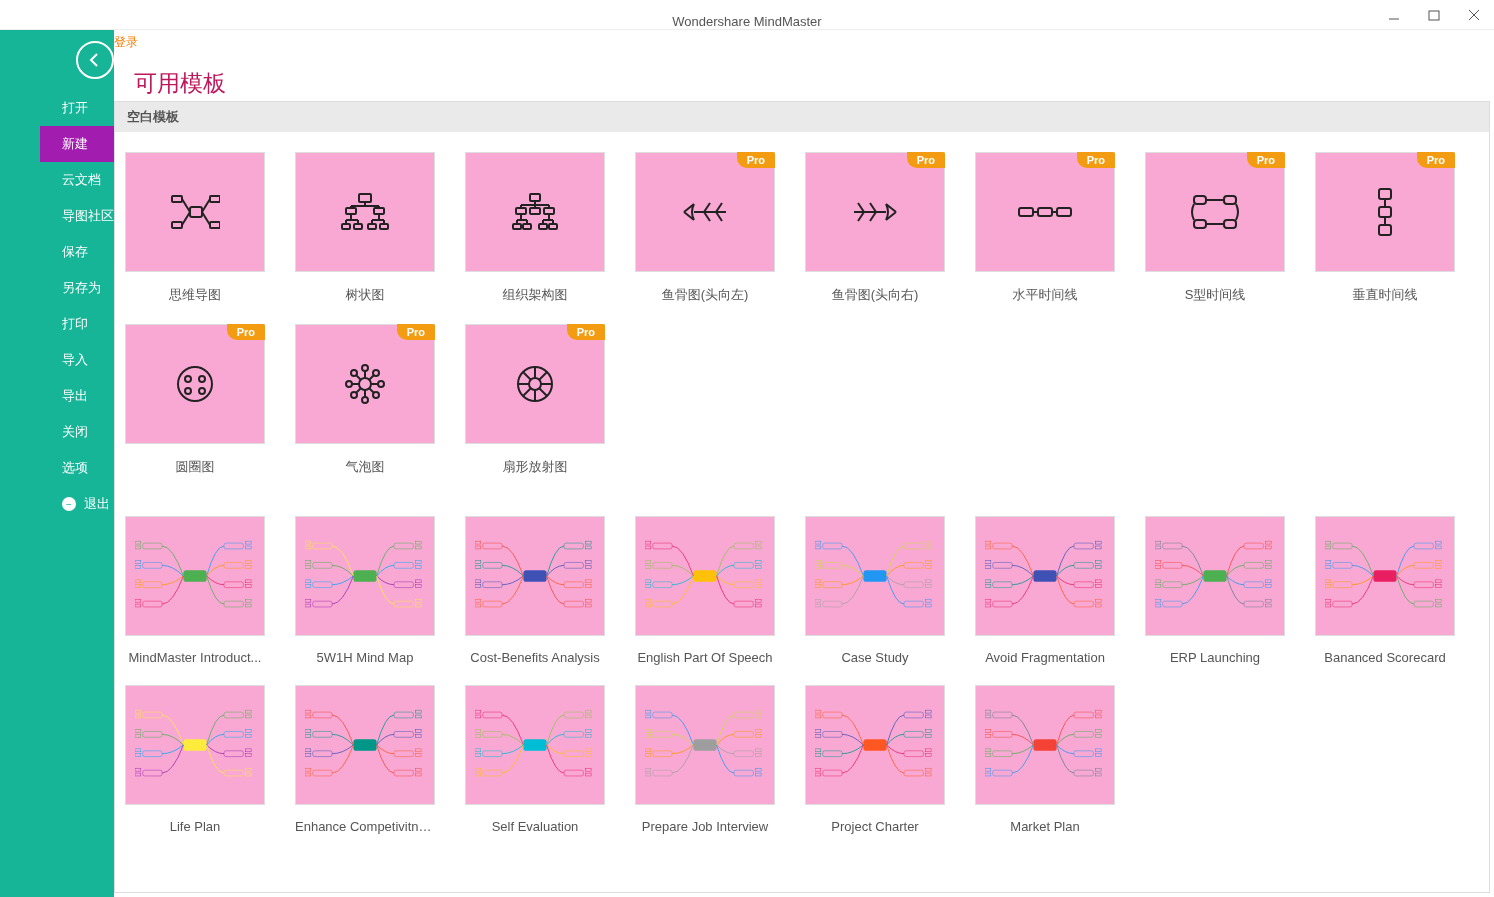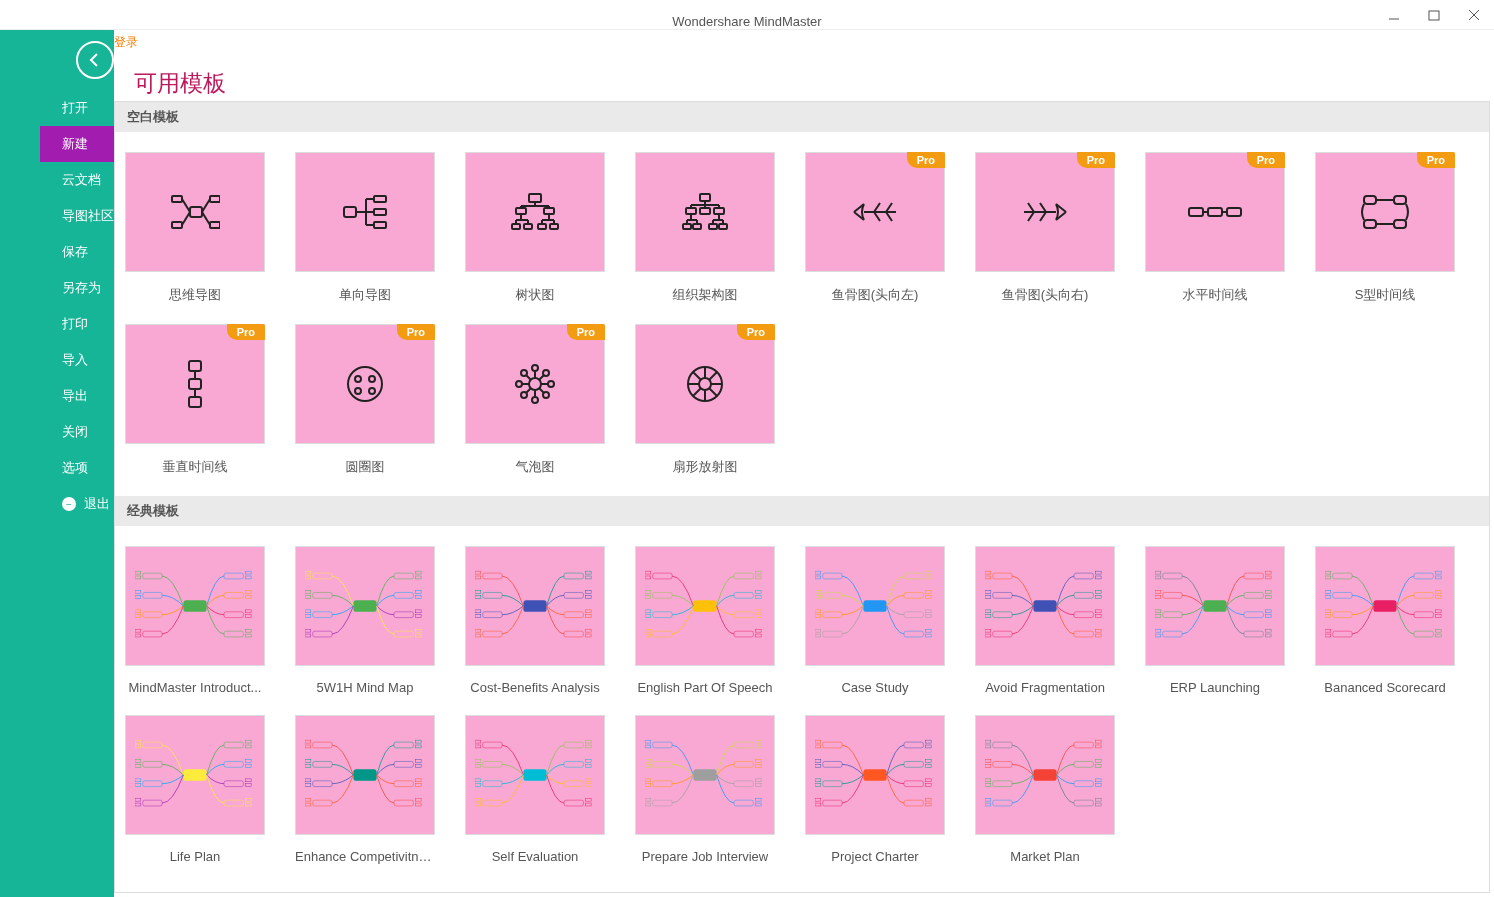--- a/index.html
+++ b/index.html
@@ -132,32 +132,20 @@
                 <line x1="20" y1="20" x2="12" y2="33"></line>
                 <line x1="32" y1="20" x2="40" y2="7"></line>
                 <line x1="32" y1="20" x2="40" y2="33"></line>
               </svg>
             </div>
             <div class="card-label">思维导图</div>
           </div>
           <div class="card">
             <div class="thumb">
               <svg width="50" height="40">
-                <rect x="4" y="15" width="12" height="10" rx="2"></rect>
-                <rect x="34" y="4" width="12" height="6" rx="1"></rect>
-                <rect x="34" y="17" width="12" height="6" rx="1"></rect>
-                <rect x="34" y="30" width="12" height="6" rx="1"></rect>
-                <path d="M16 20 H26 M26 7 V33 M26 7 H34 M26 20 H34 M26 33 H34"></path>
-              </svg>
-            </div>
-            <div class="card-label">单向导图</div>
-          </div>
-          <div class="card">
-            <div class="thumb">
-              <svg width="50" height="40">
                 <rect x="19" y="2" width="12" height="8" rx="1"></rect>
                 <rect x="6" y="16" width="10" height="6" rx="1"></rect>
                 <rect x="34" y="16" width="10" height="6" rx="1"></rect>
                 <rect x="2" y="32" width="8" height="5" rx="1"></rect>
                 <rect x="14" y="32" width="8" height="5" rx="1"></rect>
                 <rect x="28" y="32" width="8" height="5" rx="1"></rect>
                 <rect x="40" y="32" width="8" height="5" rx="1"></rect>
                 <line x1="25" y1="10" x2="25" y2="14"></line>
                 <line x1="11" y1="14" x2="39" y2="14"></line>
                 <line x1="11" y1="14" x2="11" y2="16"></line>
@@ -322,21 +310,20 @@
                 <line x1="8" y1="8" x2="16" y2="16"></line>
                 <line x1="24" y1="24" x2="32" y2="32"></line>
                 <line x1="32" y1="8" x2="24" y2="16"></line>
                 <line x1="8" y1="32" x2="16" y2="24"></line>
               </svg>
               <div class="pro-badge">Pro</div>
             </div>
             <div class="card-label">扇形放射图</div>
           </div>
         </div>
-      <div class="section-header">经典模板</div>
       <div class="grid" id="grid-classic">
           <div class="card">
             <div class="thumb">
               <svg class="preview" viewBox="0 0 124 92">
                 <rect x="50" y="40" width="24" height="12" rx="3" fill="#4caf50" stroke="none"></rect>
                 <rect x="8" y="12" width="20" height="6" rx="2" fill="none" stroke="#4caf50"></rect>
                 <path d="M28 15 Q 39 15 50 46" fill="none" stroke="#4caf50" stroke-width="0.8"></path>
                 <rect x="0" y="10" width="6" height="3" fill="none" stroke="#4caf50"></rect>
                 <rect x="0" y="15" width="6" height="3" fill="none" stroke="#4caf50"></rect>
                 <rect x="8" y="32" width="20" height="6" rx="2" fill="none" stroke="#2196f3"></rect>

